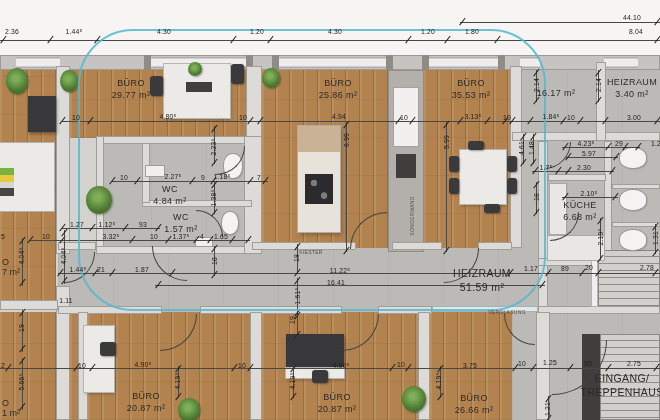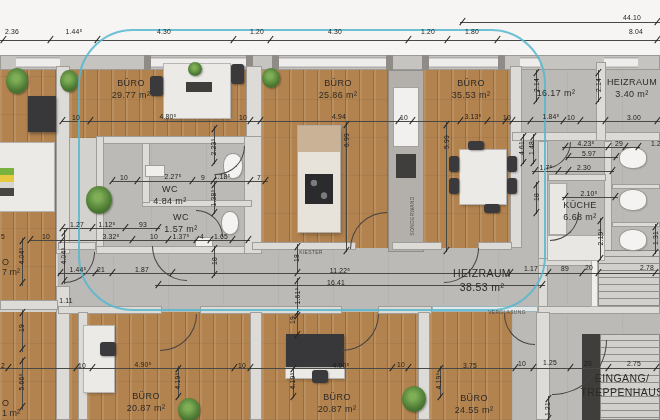--- a/index.html
+++ b/index.html
@@ -459,33 +459,33 @@
       <div class="room" style="left: 181px; top: 224px;">
         <span>WC</span>
         <span>1.57 m²</span>
       </div>
       <div class="room" style="left: 580px; top: 212px;">
         <span>KÜCHE</span>
         <span>6.68 m²</span>
       </div>
       <div class="room big" style="left: 482px; top: 281px;">
         <span>HEIZRAUM</span>
-        <span>38.53 m²</span>
+        <span>51.59 m²</span>
       </div>
       <div class="room" style="left: 146px; top: 403px;">
         <span>BÜRO</span>
         <span>20.87 m²</span>
       </div>
       <div class="room" style="left: 337px; top: 404px;">
         <span>BÜRO</span>
         <span>20.87 m²</span>
       </div>
       <div class="room" style="left: 474px; top: 405px;">
         <span>BÜRO</span>
-        <span>24.55 m²</span>
+        <span>26.66 m²</span>
       </div>
       <div class="room big" style="left: 622px; top: 386px;">
         <span>EINGANG/</span>
         <span>TREPPENHAUS</span>
       </div>
     </div>
   <div id="anns">
       <span class="ann" style="left: 507px; top: 312px;">VERGLASUNG</span>
       <span class="ann" style="left: 311px; top: 252px;">KIESTER</span>
       <span class="ann vert" style="left: 412px; top: 216px;">SONDERWAND</span>

